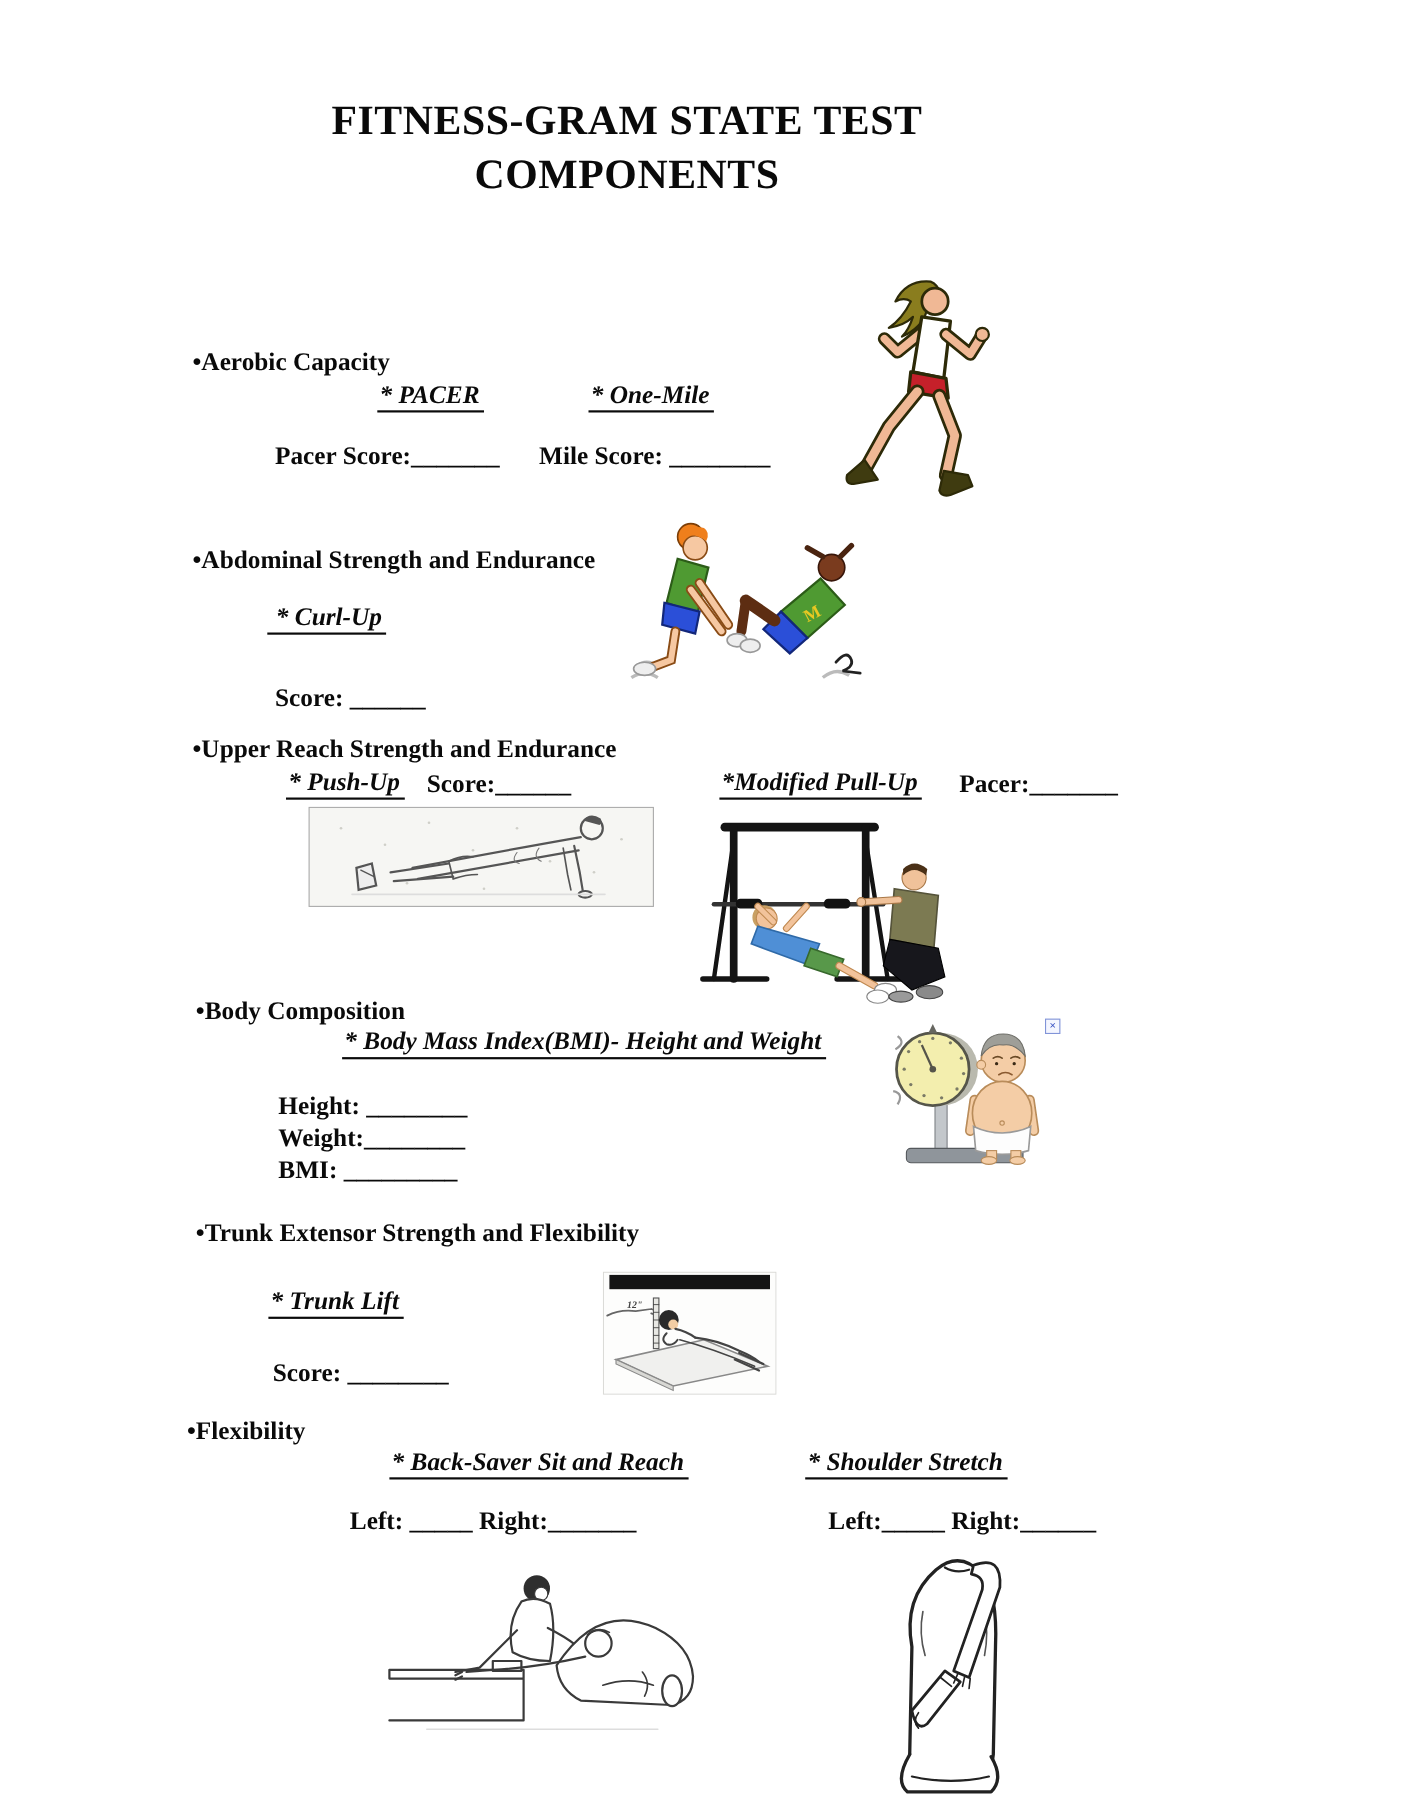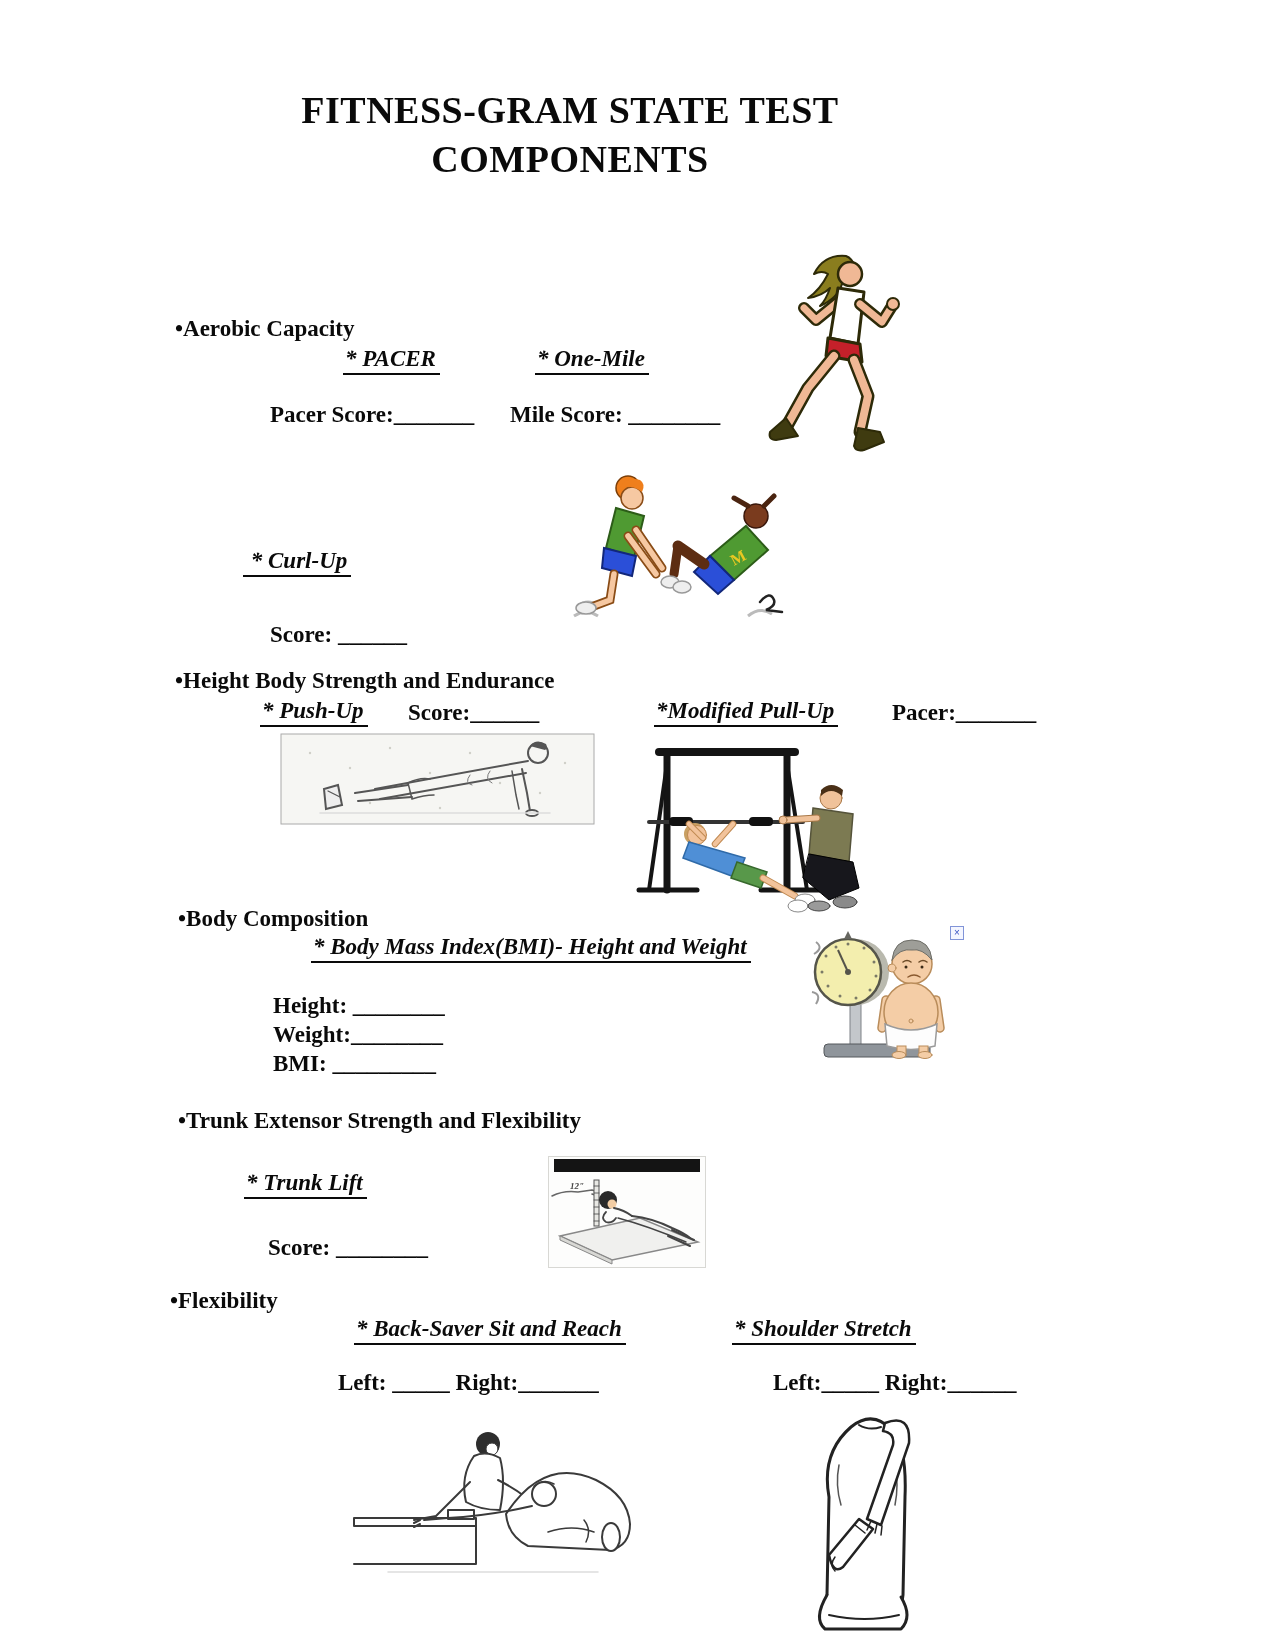--- a/index.html
+++ b/index.html
@@ -2,21 +2,21 @@
 <html><head>
 <meta charset="utf-8">
 <style>
   html,body{margin:0;padding:0;background:#ffffff;}
   .page{position:relative;width:1135px;height:1650px;background:#ffffff;overflow:hidden;
         font-family:"Liberation Serif","DejaVu Serif",serif;color:#0a0a0a;font-weight:bold;}
   .abs{position:absolute;}
   .title-line{width:800px;text-align:center;font-size:38px;line-height:49px;letter-spacing:.5px;}
   .h{font-size:23px;white-space:pre;}
   .t{font-size:23px;font-style:italic;white-space:pre;border-bottom:2.5px solid #0a0a0a;padding:0 4px 1px 2px;display:inline-block;}
-  .s{font-size:23px;white-space:pre;margin-left:20px;}
+  .s{font-size:23px;white-space:pre;}
   .marker{width:12px;height:12px;border:1px solid #8194d8;color:#3b55c4;font-size:10px;line-height:11px;text-align:center;background:#f4f6ff;font-weight:normal;font-family:"Liberation Sans",sans-serif;}
   svg{display:block;}
 </style>
 </head>
 <body>
 
 <div class="page">
 
   <div class="abs title-line" style="left:170px;top:86px;">FITNESS-GRAM STATE TEST</div>
   <div class="abs title-line" style="left:170px;top:135px;">COMPONENTS</div>
@@ -40,20 +40,21 @@
       <path d="M66,92 L98,98 L100,116 L64,110 Z" fill="#c5202a" stroke="#2d2a08" stroke-width="3"></path>
       <polyline points="72,110 46,142 26,178" stroke="#2d2a08" stroke-width="13" fill="none"></polyline>
       <polyline points="72,110 46,142 26,178" stroke="#f0b895" stroke-width="8" fill="none"></polyline>
       <polyline points="92,114 106,150 98,186" stroke="#2d2a08" stroke-width="13" fill="none"></polyline>
       <polyline points="92,114 106,150 98,186" stroke="#f0b895" stroke-width="8" fill="none"></polyline>
       <path d="M24,172 L8,186 Q6,194 14,194 L36,190 Z" fill="#3f3b10" stroke="#2d2a08" stroke-width="2"></path>
       <path d="M96,182 L92,200 Q94,206 102,204 L122,196 L118,186 Z" fill="#3f3b10" stroke="#2d2a08" stroke-width="2"></path>
     </g>
   </svg>
 
+  <div class="abs h" style="left:175px;top:496px;">•Abdominal Strength and Endurance</div>
   <div class="abs" style="left:243px;top:548px;"><span class="t"> * Curl-Up</span></div>
   <div class="abs s" style="left:250px;top:622px;">Score: ______</div>
 
   <svg class="abs" style="left:558px;top:466px;" width="230" height="162" viewBox="0 0 230 162">
     <path d="M20,140 q10,-8 20,0 M16,150 q12,-8 24,0 M190,150 q12,-10 24,-2" stroke="#bbbbbb" fill="none" stroke-width="3"></path>
     <g stroke-linecap="round">
       <circle cx="70" cy="22" r="12" fill="#ef7f1c" stroke="#7c3e07" stroke-width="1.5"></circle>
       <circle cx="74" cy="32" r="11" fill="#f6c8a2" stroke="#8a4c16" stroke-width="1.5"></circle>
       <path d="M62,22 Q68,10 82,14 Q88,18 84,26 Q74,18 62,22 Z" fill="#ef7f1c"></path>
       <path d="M58,42 L86,50 L76,92 L48,82 Z" fill="#4f9a32" stroke="#2c5c18" stroke-width="2"></path>
@@ -74,21 +75,21 @@
       <text x="176" y="100" transform="rotate(-28 176 100)" font-size="16" fill="#e8c822" font-weight="bold">M</text>
       <path d="M152,90 L176,114 L160,128 L136,106 Z" fill="#2b4fd8" stroke="#12277a" stroke-width="2"></path>
       <polyline points="146,98 120,80" stroke="#5d2d12" stroke-width="11" fill="none"></polyline>
       <polyline points="120,80 116,108" stroke="#5d2d12" stroke-width="9" fill="none"></polyline>
       <ellipse cx="112" cy="116" rx="9" ry="6" fill="#eeeeee" stroke="#999999" stroke-width="1.5"></ellipse>
       <ellipse cx="124" cy="121" rx="9" ry="6" fill="#eeeeee" stroke="#999999" stroke-width="1.5"></ellipse>
       <path d="M202,136 q10,-12 14,-2 q2,6 -8,10 l16,2" stroke="#222222" stroke-width="2.5" fill="none"></path>
     </g>
   </svg>
 
-  <div class="abs h" style="left:175px;top:668px;">•Height Body Strength and Endurance</div>
+  <div class="abs h" style="left:175px;top:668px;">•Upper Reach Strength and Endurance</div>
   <div class="abs" style="left:260px;top:698px;"><span class="t">* Push-Up</span></div>
   <div class="abs s" style="left:388px;top:700px;">Score:______</div>
   <div class="abs" style="left:654px;top:698px;"><span class="t">*Modified Pull-Up</span></div>
   <div class="abs s" style="left:872px;top:700px;">Pacer:_______</div>
 
   <svg class="abs" style="left:280px;top:733px;" width="315" height="92" viewBox="0 0 315 92">
     <rect x="1" y="1" width="313" height="90" fill="#f6f6f3" stroke="#aaaaaa"></rect>
     <g fill="#cfcfc8">
       <circle cx="30" cy="20" r="1.2"></circle>
         <circle cx="70" cy="35" r="1.2"></circle>

